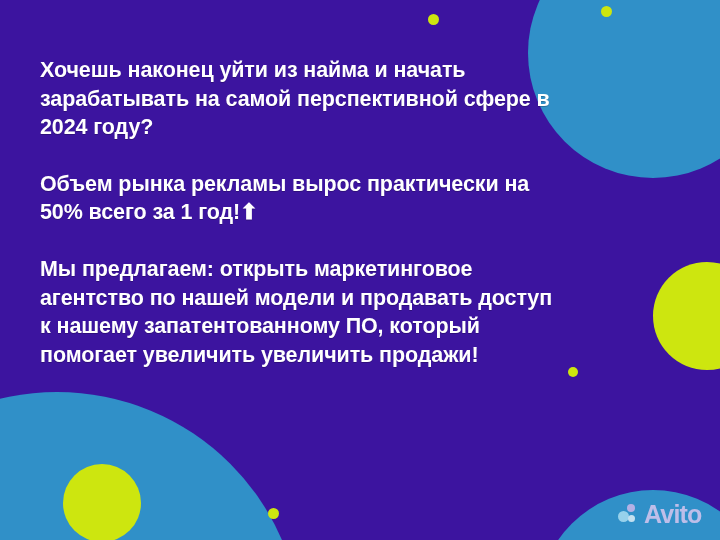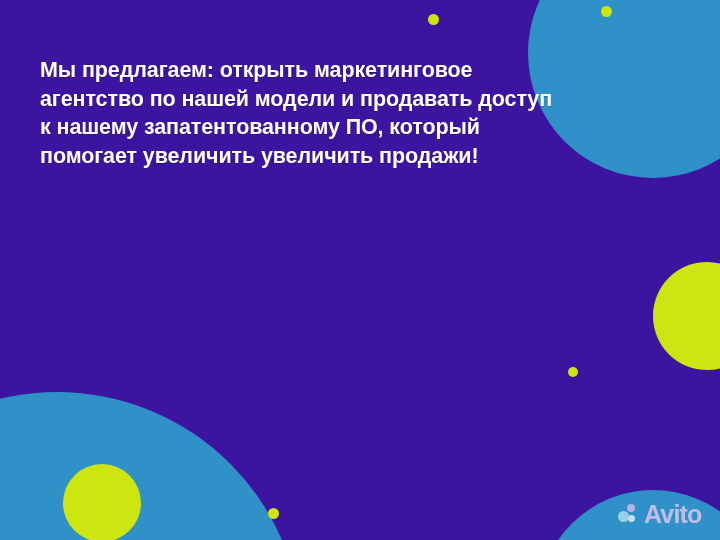--- a/index.html
+++ b/index.html
@@ -150,21 +150,23 @@
     <div class="circle c-yellow-right"></div>
     <div class="circle c-yellow-bl"></div>
 
     <div class="dot dot-a"></div>
     <div class="dot dot-b"></div>
     <div class="dot dot-c"></div>
     <div class="dot dot-d"></div>
   </div>
 
   <div class="copy">
+    <p class="para">Хочешь наконец уйти из найма и начать зарабатывать на самой перспективной сфере в 2024 году?</p>
 
+    <p class="para"><span>Объем рынка рекламы вырос практически на 50% всего за 1 год!</span><span class="arrow-up">⬆</span></p>
 
     <p class="para">Мы предлагаем: открыть маркетинговое агентство по нашей модели и продавать доступ к нашему запатентованному ПО, который помогает увеличить увеличить продажи!</p>
   </div>
 
   <div class="watermark">
     <span class="wm-mark">
       <span class="wm-d1"></span>
       <span class="wm-d2"></span>
       <span class="wm-d3"></span>
     </span>

